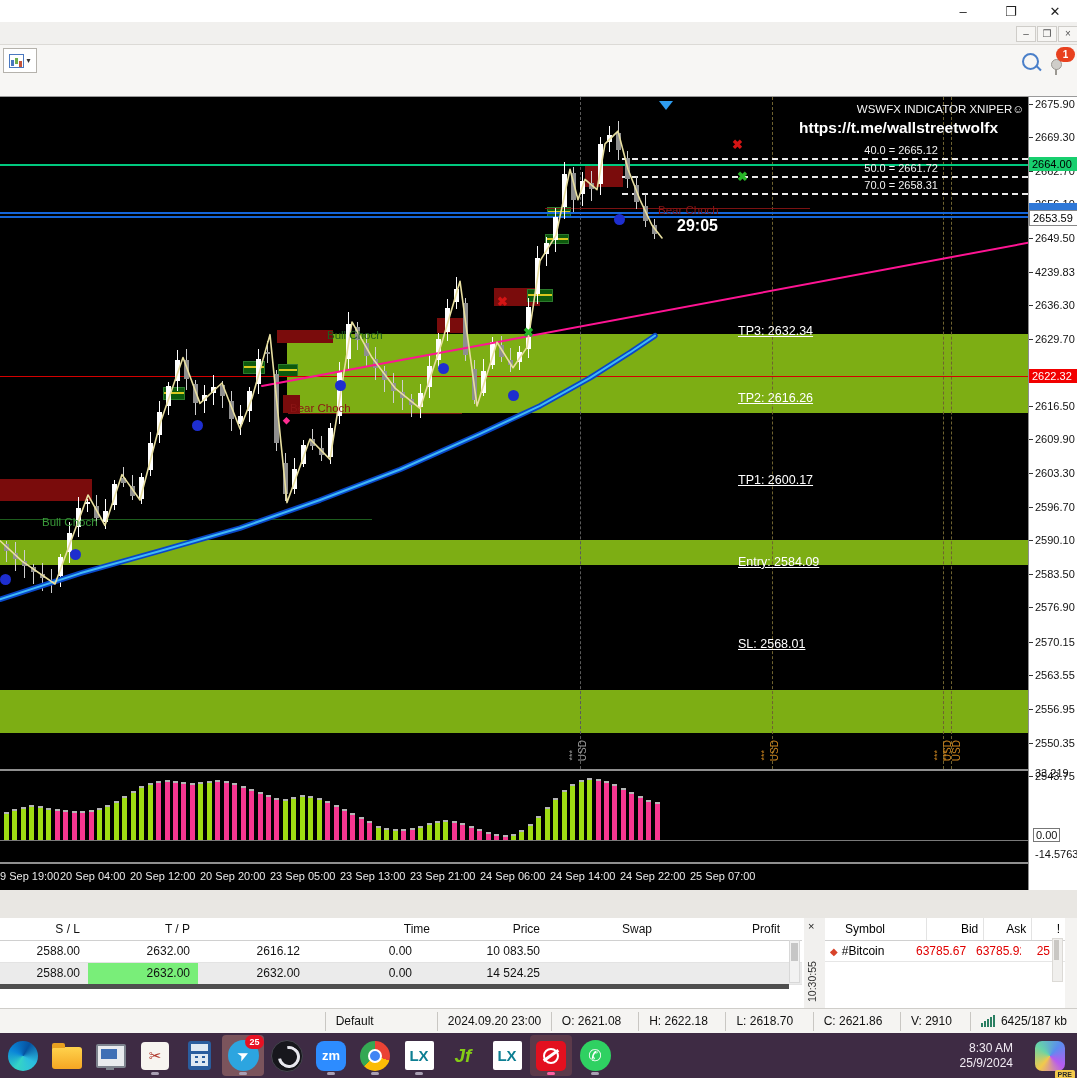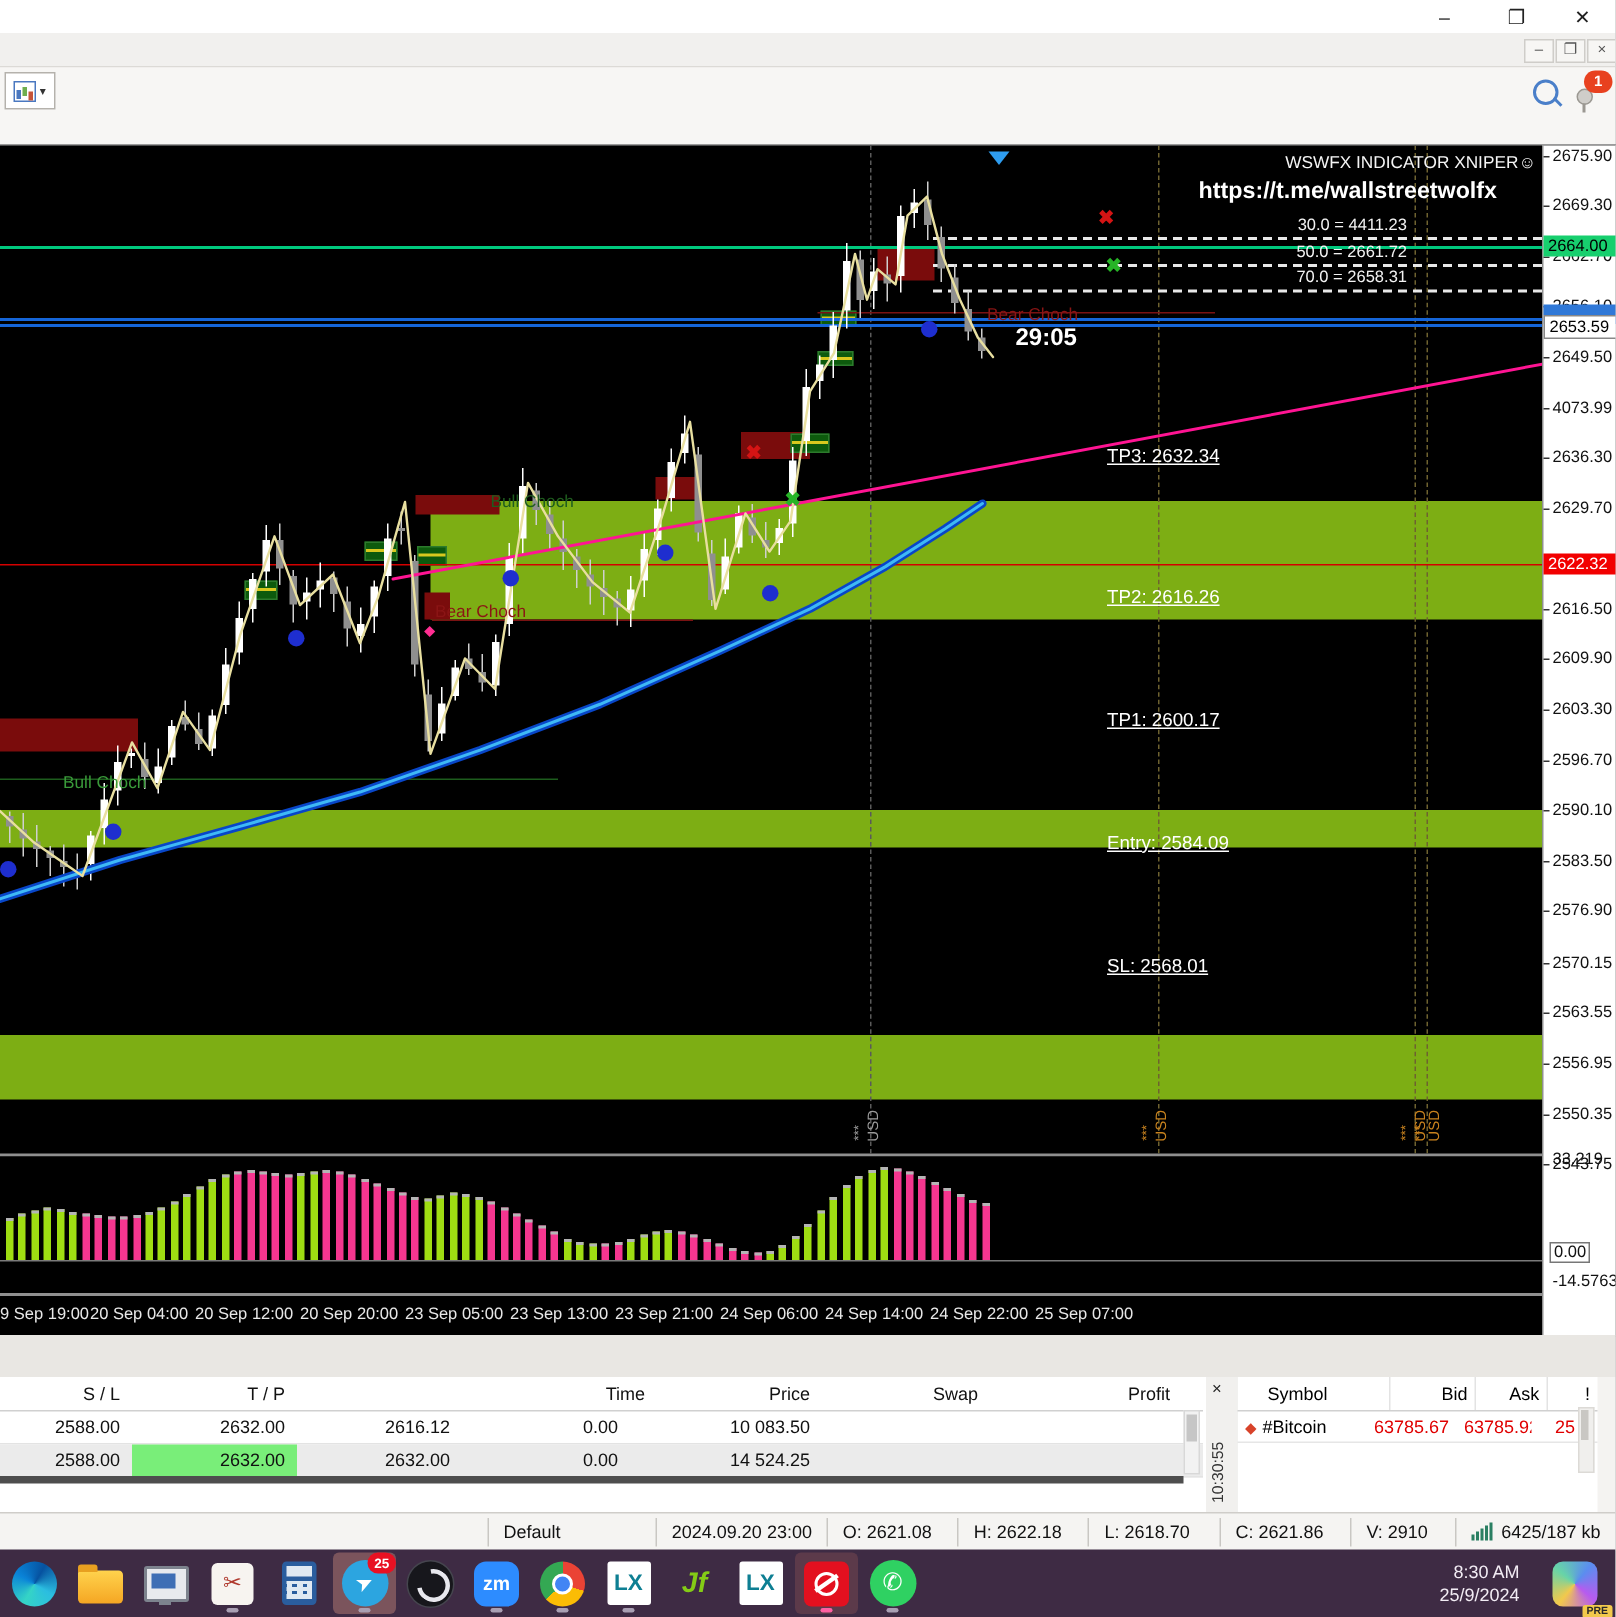--- a/index.html
+++ b/index.html
@@ -185,21 +185,21 @@
           <div style="position: absolute; left: 0px; top: 4px; width: 100%; height: 2px; background: rgb(216, 200, 30);"></div>
         </div>
         <div style="position: absolute; left: 0px; width: 1028px; top: 67px; height: 2px; background: rgb(0, 201, 126);"></div>
         <div style="position: absolute; left: 0px; width: 1028px; top: 115px; height: 2px; background: rgb(21, 101, 216);"></div>
         <div style="position: absolute; left: 0px; width: 1028px; top: 119px; height: 2px; background: rgb(21, 101, 216);"></div>
         <div style="position: absolute; left: 0px; width: 1028px; top: 279px; height: 1px; background: rgb(212, 0, 0);"></div>
         <div style="position: absolute; left: 0px; width: 372px; top: 422px; height: 1px; background: rgb(29, 92, 29);"></div>
         <div style="position: absolute; left: 545px; width: 265px; top: 111px; height: 1px; background: rgb(122, 18, 18);"></div>
         <div style="position: absolute; left: 288px; width: 174px; top: 316px; height: 1px; background: rgb(122, 18, 18);"></div>
         <div style="position: absolute; left: 622px; width: 406px; top: 61px; height: 0px; border-top: 2px dashed rgb(232, 232, 232);"></div>
-        <div class="fib-label" style="left: 790px; width: 148px; text-align: right; top: 47.475px;">30.0 = 4411.23</div>
+        <div class="fib-label" style="left: 790px; width: 148px; text-align: right; top: 47.475px;">40.0 = 2665.12</div>
         <div style="position: absolute; left: 622px; width: 406px; top: 79px; height: 0px; border-top: 2px dashed rgb(232, 232, 232);"></div>
         <div class="fib-label" style="left: 790px; width: 148px; text-align: right; top: 64.7776px;">50.0 = 2661.72</div>
         <div style="position: absolute; left: 622px; width: 406px; top: 96px; height: 0px; border-top: 2px dashed rgb(232, 232, 232);"></div>
         <div class="fib-label" style="left: 790px; width: 148px; text-align: right; top: 82.131px;">70.0 = 2658.31</div>
         <div class="candle-wick" style="left: 6px; top: 444.408px; height: 20.2917px; background: rgb(207, 207, 207);"></div>
         <div class="candle-body" style="left: 4px; top: 447.461px; height: 6.4769px; background: rgb(143, 143, 143);"></div>
         <div class="candle-wick" style="left: 15px; top: 444.828px; height: 28.8831px; background: rgb(207, 207, 207);"></div>
         <div class="candle-body" style="left: 13px; top: 455.789px; height: 6.4769px; background: rgb(143, 143, 143);"></div>
         <div class="candle-wick" style="left: 24px; top: 453.079px; height: 27.8146px; background: rgb(207, 207, 207);"></div>
         <div class="candle-body" style="left: 22px; top: 464.116px; height: 4.85767px; background: rgb(143, 143, 143);"></div>
@@ -355,21 +355,21 @@
         <div class="dot" style="left: 335px; top: 283.037px; background: rgb(30, 46, 207);"></div>
         <div class="dot" style="left: 438px; top: 265.734px; background: rgb(30, 46, 207);"></div>
         <div class="dot" style="left: 508px; top: 292.706px; background: rgb(30, 46, 207);"></div>
         <div class="dot" style="left: 614px; top: 117.136px; background: rgb(30, 46, 207);"></div>
         <div class="flower" style="left: 497px; top: 198.069px; color: rgb(212, 20, 20);">✖</div>
         <div class="flower" style="left: 732px; top: 40.8187px; color: rgb(212, 20, 20);">✖</div>
         <div class="flower" style="left: 523px; top: 229.111px; color: rgb(39, 180, 39);">✖</div>
         <div class="flower" style="left: 737px; top: 72.8794px; color: rgb(39, 180, 39);">✖</div>
         <div class="flower" style="left: 283px; top: 316.624px; color: rgb(255, 46, 146); font-size: 9px;">◆</div>
         <div class="tri-down" style="left: 659px; top: 3.56229px; border-top-color: rgb(46, 157, 240);"></div>
-        <div class="lvl-label" style="left: 738px; top: 200px;">TP3: 2632.34</div>
+        <div class="lvl-label" style="left: 738px; top: 227px;">TP3: 2632.34</div>
         <div class="lvl-label" style="left: 738px; top: 294.123px;">TP2: 2616.26</div>
         <div class="lvl-label" style="left: 738px; top: 376.005px;">TP1: 2600.17</div>
         <div class="lvl-label" style="left: 738px; top: 457.836px;">Entry: 2584.09</div>
         <div class="lvl-label" style="left: 738px; top: 539.667px;">SL: 2568.01</div>
         <div class="choch" style="left: 290px; top: 305px; color: rgb(139, 21, 21);">Bear Choch</div>
         <div class="choch" style="left: 658px; top: 107px; color: rgb(139, 21, 21);">Bear Choch</div>
         <div class="choch" style="left: 42px; top: 419px; color: rgb(58, 154, 58);">Bull Choch</div>
         <div class="choch" style="left: 327px; top: 232px; color: rgb(30, 92, 30);">Bull Choch</div>
         <div class="usd-marker" style="left: 569px; color: rgb(154, 154, 154);">
           <div class="usd-stars" style="color: rgb(154, 154, 154);">***</div>
@@ -486,21 +486,21 @@
         <div class="tlab" style="left: 550px;">24 Sep 14:00</div>
         <div class="tlab" style="left: 620px;">24 Sep 22:00</div>
         <div class="tlab" style="left: 690px;">25 Sep 07:00</div>
       </div>
     <div id="paxis">
         <div class="ptick" style="top: 0.615689px;">2675.90</div>
         <div class="ptick" style="top: 34.203px;">2669.30</div>
         <div class="ptick" style="top: 67.7904px;">2662.70</div>
         <div class="ptick" style="top: 101.378px;">2656.10</div>
         <div class="ptick" style="top: 134.965px;">2649.50</div>
-        <div class="ptick" style="top: 168.552px;">4073.99</div>
+        <div class="ptick" style="top: 168.552px;">4239.83</div>
         <div class="ptick" style="top: 202.14px;">2636.30</div>
         <div class="ptick" style="top: 235.727px;">2629.70</div>
         <div class="ptick" style="top: 302.902px;">2616.50</div>
         <div class="ptick" style="top: 336.489px;">2609.90</div>
         <div class="ptick" style="top: 370.076px;">2603.30</div>
         <div class="ptick" style="top: 403.664px;">2596.70</div>
         <div class="ptick" style="top: 437.251px;">2590.10</div>
         <div class="ptick" style="top: 470.838px;">2583.50</div>
         <div class="ptick" style="top: 504.426px;">2576.90</div>
         <div class="ptick" style="top: 538.777px;">2570.15</div>

